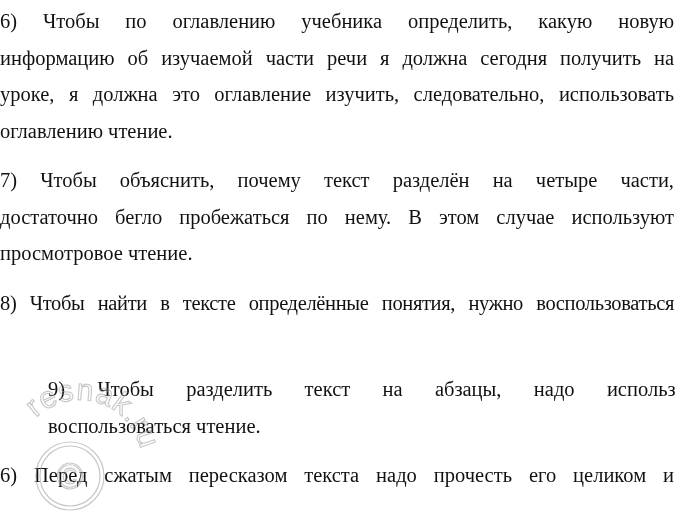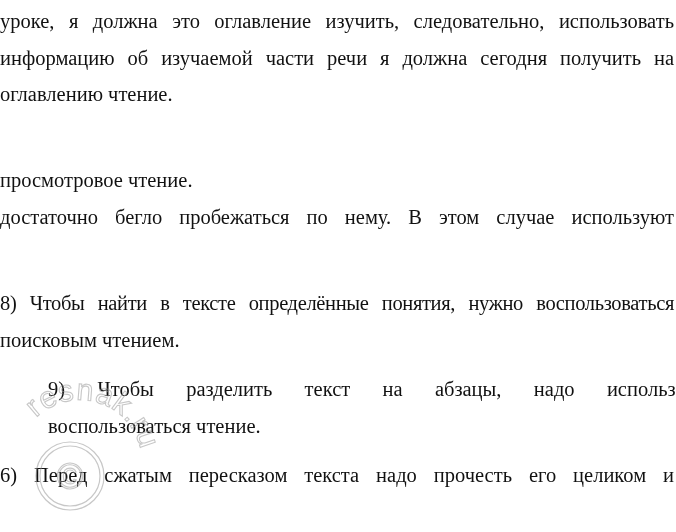--- a/index.html
+++ b/index.html
@@ -51,33 +51,34 @@
       pointer-events: none;
       opacity: 0.55;
     }
   </style>
 </head>
 <body>
 
 <div class="doc">
 
   <div class="para" style="top:3px;">
+    <span class="line">6) Чтобы по оглавлению учебника определить, какую новую</span>
+    <span class="line">информацию об изучаемой части речи я должна сегодня получить на</span>
     <span class="line">уроке, я должна это оглавление изучить, следовательно, использовать</span>
-    <span class="line">информацию об изучаемой части речи я должна сегодня получить на</span>
     <span class="line last">оглавлению чтение.</span>
   </div>
 
   <div class="para" style="top:162px;">
+    <span class="line">7) Чтобы объяснить, почему текст разделён на четыре части,</span>
+    <span class="line">достаточно бегло пробежаться по нему. В этом случае используют</span>
     <span class="line last">просмотровое чтение.</span>
-    <span class="line">достаточно бегло пробежаться по нему. В этом случае используют</span>
   </div>
 
   <div class="para" style="top:285px;">
     <span class="line tight">8) Чтобы найти в тексте определённые понятия, нужно воспользоваться</span>
-    <span class="line last">поисковым чтением.</span>
   </div>
 
   <div class="para" style="top:371px;margin-left:48px;">
     <span class="line">9) Чтобы разделить текст на абзацы, надо использовать</span>
     <span class="line last">воспользоваться чтение.</span>
   </div>
 
   <div class="para" style="top:457px;">
     <span class="line">6) Перед сжатым пересказом текста надо прочесть его целиком и</span>
   </div>

